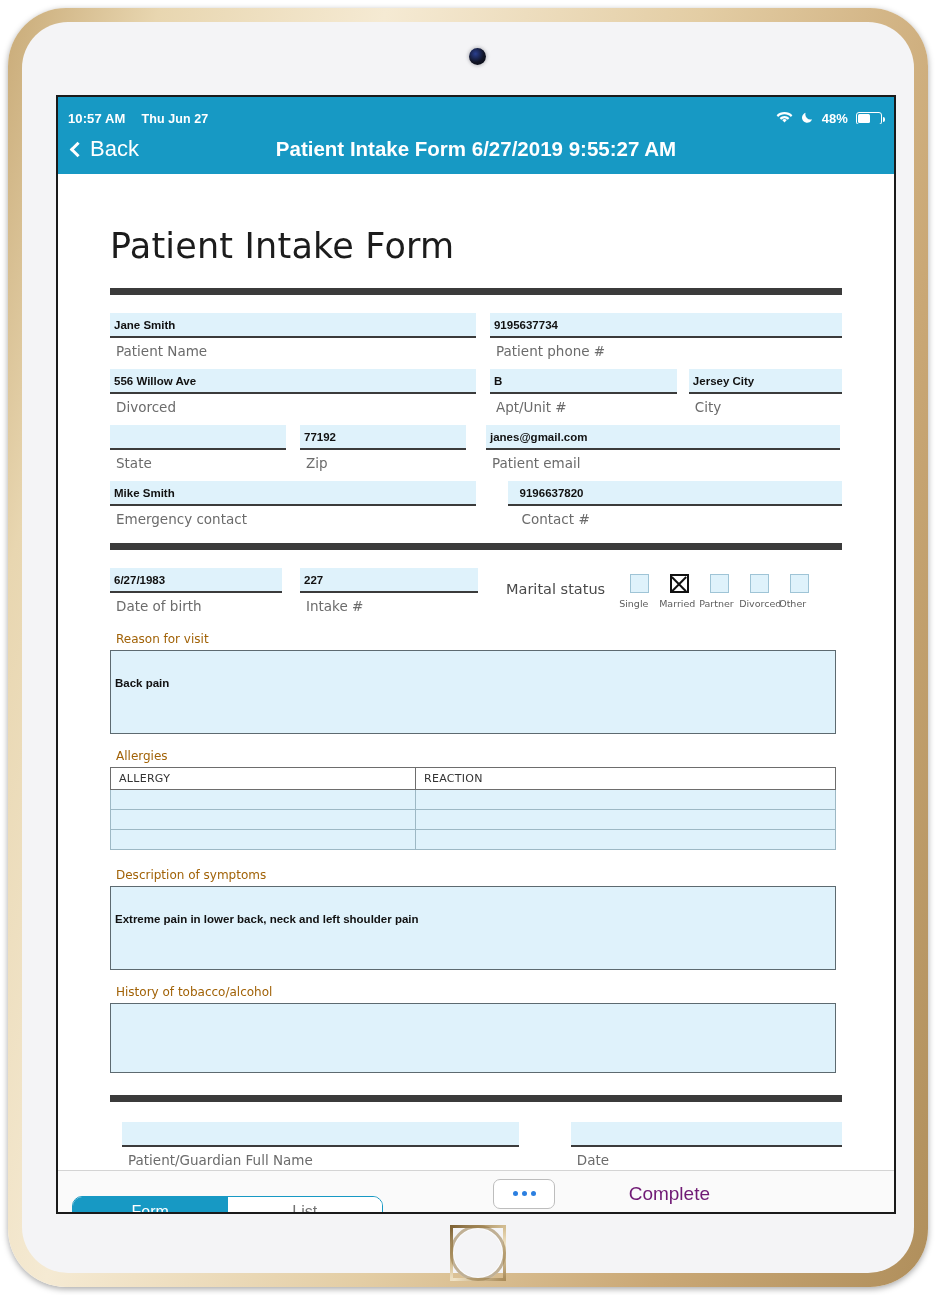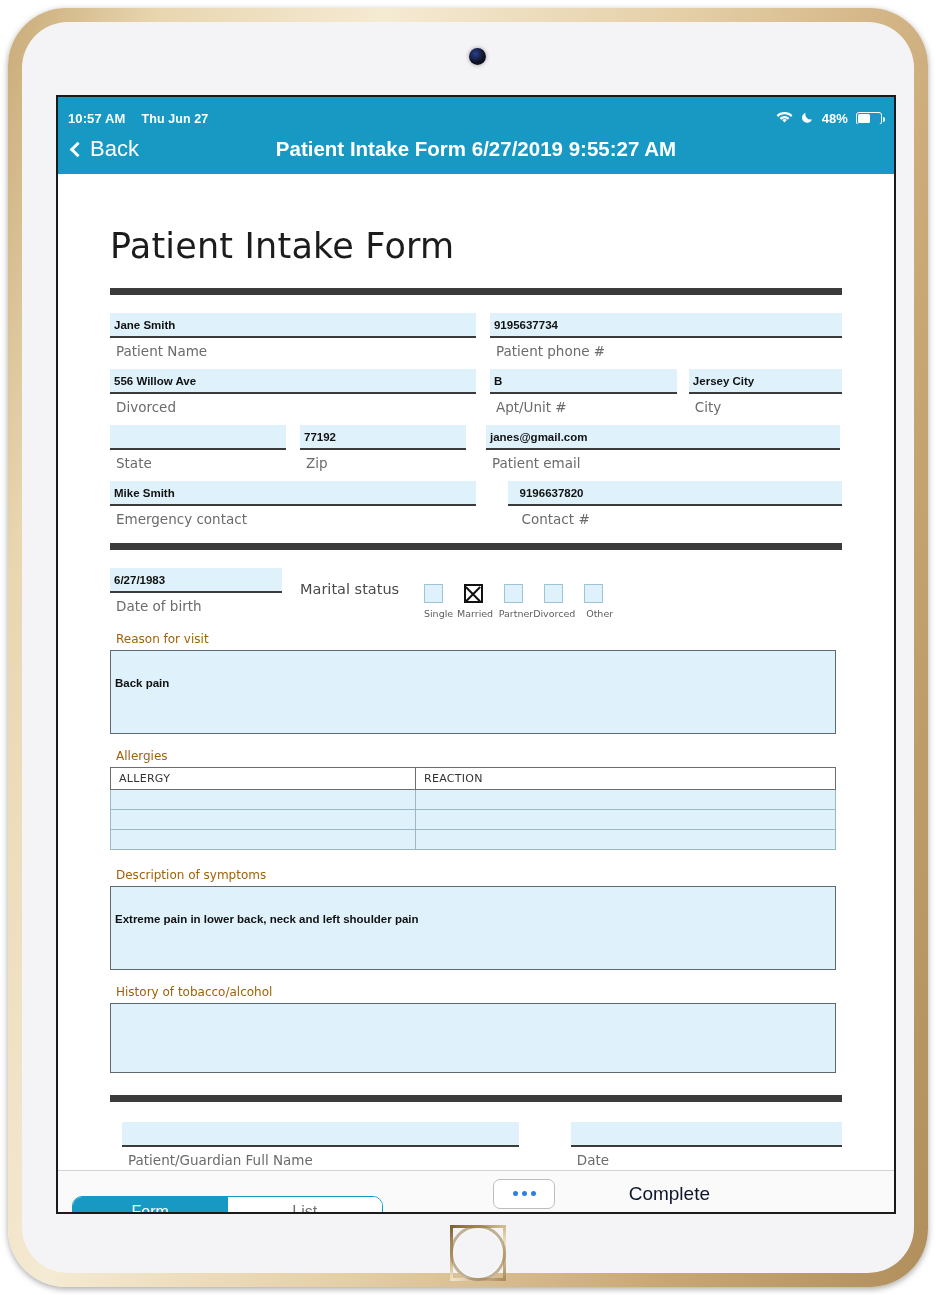--- a/index.html
+++ b/index.html
@@ -113,21 +113,21 @@
   }
   .fld .lbl {
     font-size: 13.5px; color: #6b6b6b; padding: 5px 0 0 6px;
     font-family: "DejaVu Sans", sans-serif; font-weight: 400;
   }
 
   
   .marital { display: flex; align-items: flex-start; padding-top: 6px; }
   .marital-label { font-size: 14.5px; color: #4a4a4a; padding-top: 7px; margin-right: 14px;
      font-family:"DejaVu Sans", sans-serif; }
-  .cb-item { width: 40px; text-align: right; margin-top: 10px; }
+  .cb-item { width: 40px; text-align: left; }
   .cb {
     width: 19px; height: 19px; background: #dff2fb; border: 1.4px solid #9fc4d6;
     margin: 0 auto; position: relative;
   }
   .cb.checked { border: 2px solid #111; background: #fff; }
   .cb.checked::before, .cb.checked::after {
     content:""; position: absolute; left: 50%; top: 50%; width: 20px; height: 1.7px;
     background: #111; transform-origin: center;
   }
   .cb.checked::before { transform: translate(-50%,-50%) rotate(45deg); }
@@ -169,21 +169,21 @@
   }
   .seg .on { background: #1799c4; color: #fff; }
   .seg .off { background: #fff; color: #737373; }
   .dots-btn {
     margin-left: 110px; width: 62px; height: 30px; border: 1px solid #bdbdbd;
     border-radius: 7px; background: #fff; display:flex; align-items:center;
     justify-content:center; gap:4px; cursor:pointer;
   }
   .dots-btn i { width:5px; height:5px; border-radius:50%; background:#2b7fe0; display:block; }
   .complete-btn {
-    margin-left: auto; margin-right: 170px; color: #0f172a; font-size: 19px; cursor: pointer;
+    margin-left: auto; margin-right: 170px; color: #701a75; font-size: 19px; cursor: pointer;
   }
 </style>
 </head>
 <body>
 
 <div id="device">
   <div id="bezel"></div>
   <div id="camera"></div>
   <div id="home"></div>
 
@@ -277,20 +277,24 @@
         </div>
       </div>
 
       <div class="rule"></div>
 
       <div class="row">
         <div class="fld" style="width:172px;margin-right:18px;">
           <div class="inp">6/27/1983</div>
           <div class="lbl">Date of birth</div>
         </div>
+        <div class="fld" style="width:178px;margin-right:28px;">
+          <div class="inp">227</div>
+          <div class="lbl">Intake #</div>
+        </div>
         <div class="marital">
           <div class="marital-label">Marital status</div>
           <div class="cb-item">
             <div class="cb"></div>
             <div class="cb-cap">Single</div>
           </div>
           <div class="cb-item">
             <div class="cb checked"></div>
             <div class="cb-cap">Married</div>
           </div>

